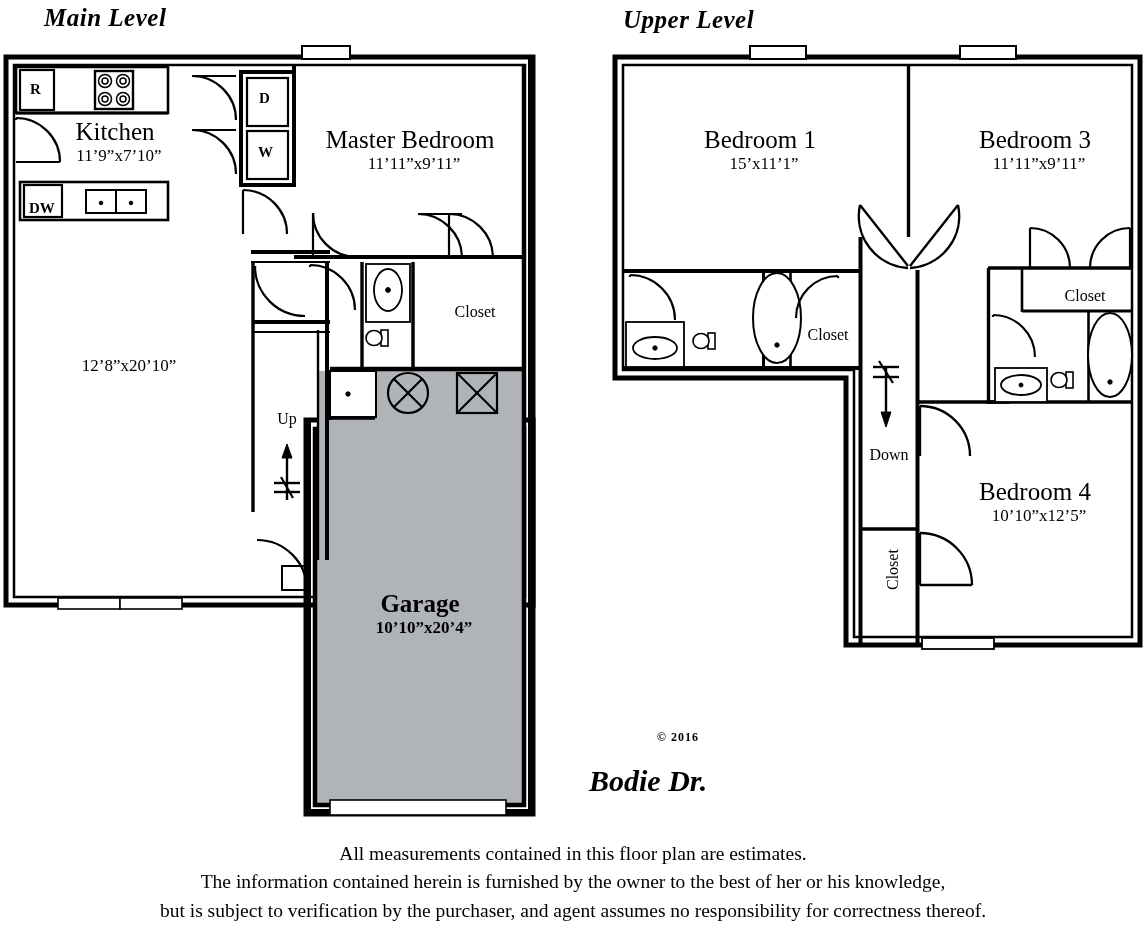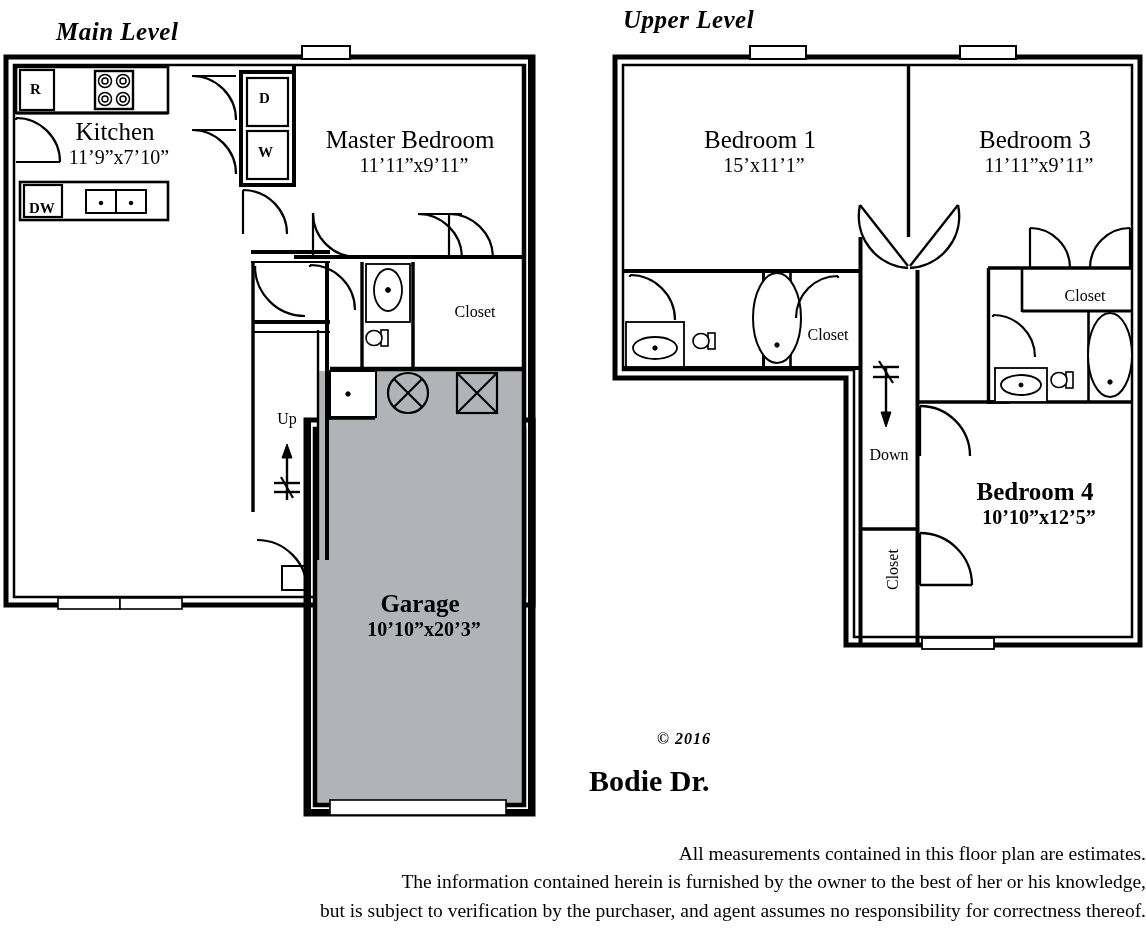--- a/index.html
+++ b/index.html
@@ -3,32 +3,32 @@
 <meta charset="utf-8">
 <style>
   html,body{margin:0;padding:0;background:#fff;}
   body{width:1146px;height:937px;position:relative;
        font-family:"Liberation Serif","DejaVu Serif",serif;color:#000;}
   #plan{position:absolute;left:0;top:0;width:1146px;height:937px;}
   .lvl-title{position:absolute;font-style:italic;font-weight:bold;font-size:25px;
              letter-spacing:.5px;white-space:nowrap;}
   .rm{position:absolute;text-align:center;white-space:nowrap;line-height:1.12;}
   .rm .n{font-size:25px;display:block;}
-  .rm .d{font-size:20px;display:block;padding-left:8px;}
+  .rm .d{font-size:17px;display:block;padding-left:8px;}
   .sm{position:absolute;font-size:16px;white-space:nowrap;text-align:center;}
   .tiny{position:absolute;font-size:15px;font-weight:bold;white-space:nowrap;}
   .vert{position:absolute;font-size:16px;white-space:nowrap;
         transform:rotate(-90deg);transform-origin:left top;}
-  #street{position:absolute;font-weight:bold;font-size:30px;
+  #street{position:absolute;font-style:italic;font-weight:bold;font-size:30px;
           white-space:nowrap;}
-  #copyr{position:absolute;font-size:16px;font-weight:bold;font-style:italic;
+  #copyr{position:absolute;font-size:12px;font-weight:bold;
          letter-spacing:1px;white-space:nowrap;}
   #disc{position:absolute;left:0;top:840px;width:1146px;text-align:center;
         font-size:19.5px;line-height:1.45;}
-  #disc div{white-space:nowrap;text-align:right;}
+  #disc div{white-space:nowrap;}
 </style>
 </head>
 <body>
 
 <svg id="plan" viewBox="0 0 1146 937">
   <defs>
     <g id="toiletG">
       <rect x="0" y="0" width="7" height="16" fill="#fff" stroke="#000" stroke-width="1.6"></rect>
       <ellipse cx="-7" cy="8" rx="8" ry="7.5" fill="#fff" stroke="#000" stroke-width="1.6"></ellipse>
     </g>
@@ -302,47 +302,48 @@
     <g stroke="#000" fill="#000">
       <line x1="886" y1="366" x2="886" y2="418" stroke-width="2.4"></line>
       <polygon points="886,427 881,412 891,412"></polygon>
       <line x1="873" y1="367" x2="899" y2="367" stroke-width="2.4"></line>
       <line x1="873" y1="377" x2="899" y2="377" stroke-width="2.4"></line>
       <line x1="879" y1="361" x2="893" y2="383" stroke-width="2.2"></line>
     </g>
   </g>
 </svg>
 
-<div class="lvl-title" style="left:44px;top:18px;margin-left:12px;">Main Level</div>
+<div class="lvl-title" style="left:44px;top:4px;">Main Level</div>
 <div class="lvl-title" style="left:623px;top:6px;">Upper Level</div>
 
 <div class="rm" style="left:15px;top:118px;width:200px;">
   <span class="n">Kitchen</span>
   <span class="d">11’9”x7’10”</span>
 </div>
 <div class="rm" style="left:300px;top:126px;width:220px;">
   <span class="n">Master Bedroom</span>
   <span class="d">11’11”x9’11”</span>
 </div>
 <div class="rm" style="left:25px;top:356px;width:200px;">
+  <span class="d">12’8”x20’10”</span>
 </div>
 <div class="rm" style="left:320px;top:590px;width:200px;font-weight:bold;">
   <span class="n">Garage</span>
-  <span class="d">10’10”x20’3”</span>
+  <span class="d">10’10”x20’4”</span>
 </div>
 
 <div class="rm" style="left:650px;top:126px;width:220px;">
   <span class="n">Bedroom 1</span>
   <span class="d">15’x11’1”</span>
 </div>
 <div class="rm" style="left:930px;top:126px;width:210px;text-align:center;">
   <span class="n">Bedroom 3</span>
   <span class="d">11’11”x9’11”</span>
 </div>
-<div class="rm" style="left:930px;top:478px;width:210px;font-weight:bold;">
+<div class="rm" style="left:930px;top:478px;width:210px;">
   <span class="n">Bedroom 4</span>
   <span class="d">10’10”x12’5”</span>
 </div>
 
 <div class="tiny" style="left:30px;top:81px;">R</div>
 <div class="tiny" style="left:29px;top:200px;text-align:center;">DW</div>
 <div class="tiny" style="left:259px;top:90px;">D</div>
 <div class="tiny" style="left:258px;top:144px;">W</div>
 
 <div class="sm" style="left:440px;top:303px;width:70px;">Closet</div>

